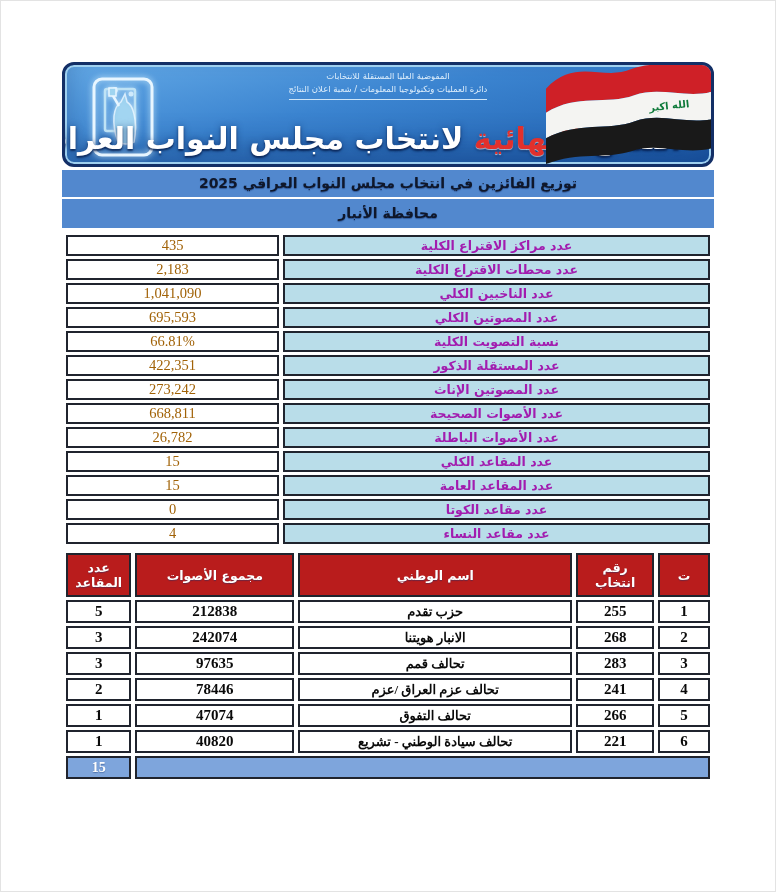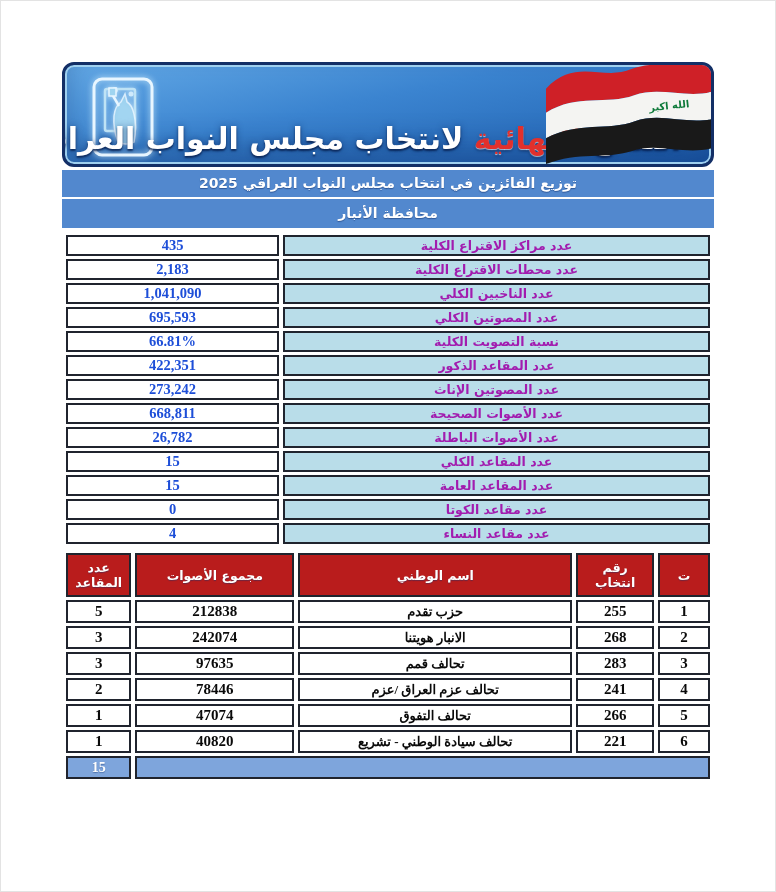--- a/index.html
+++ b/index.html
@@ -29,21 +29,21 @@
     position:absolute;left:0;right:30px;bottom:8px;text-align:center;direction:rtl;
     font-size:30px;font-weight:bold;color:#ffffff;letter-spacing:1px;
     text-shadow:0 2px 2px rgba(5,25,70,.75), 0 0 6px rgba(10,40,100,.5);
     white-space:nowrap;
   }
   .banner-title .hl{color:#e2302c;text-shadow:0 1px 1px rgba(255,255,255,.65),0 2px 3px rgba(5,25,70,.6);}
   .banner-flag{position:absolute;right:-10px;top:-12px;}
 
   
   .bar{
-    position:absolute;left:62px;width:652px;background:#5288ce;color:#ffffff;
+    position:absolute;left:62px;width:652px;background:#5288ce;color:#0f172a;
     font-weight:bold;text-align:center;direction:rtl;box-sizing:border-box;
     text-shadow:0 1px 1px rgba(20,50,110,.55);
   }
   .bar1{top:170px;height:27px;line-height:27px;font-size:14px;}
   .bar2{top:199px;height:29px;line-height:29px;font-size:14px;}
 
   
   table{border-collapse:separate;}
   .stats-table{
     position:absolute;left:62px;top:232px;width:652px;
@@ -51,21 +51,21 @@
   }
   .stats-table td{
     border:2px solid #20242e;height:17px;text-align:center;vertical-align:middle;
     padding:0 4px;
   }
   .stats-table td.stat-label{
     background:#b9dde9;width:415px;font-weight:bold;font-size:12.5px;color:#a21caf;
   }
   .stats-table td.stat-value{
     background:#ffffff;font-family:"Liberation Serif","DejaVu Serif",serif;
-    font-weight:bold;font-size:14.5px;color:#1d4ed8;margin-top:32px;
+    font-weight:normal;font-size:14.5px;color:#a16207;margin-top:32px;
   }
 
   
   .winners-table{
     position:absolute;left:62px;top:550px;width:652px;
     border-spacing:4px 3px;direction:rtl;
   }
   .winners-table th{
     background:#b91c1c;color:#ffffff;border:2px solid #20242e;
     font-weight:bold;font-size:12.5px;height:40px;vertical-align:middle;
@@ -101,20 +101,26 @@
       <rect x="3" y="3" width="58" height="76" rx="8" fill="none" stroke="#e8f6ff" stroke-width="3"></rect>
       <rect x="14" y="13" width="30" height="42" rx="2" fill="none" stroke="#bfe3f5" stroke-width="2.5"></rect>
       <circle cx="24" cy="14" r="3" fill="#cfeafc"></circle>
       <circle cx="40" cy="18" r="2.5" fill="#cfeafc"></circle>
       <path d="M30 26 q-6 4 -7 14 q-1 12 4 26 q8 4 16 0 q3 -16 0 -28 q-2 -9 -7 -12 l-2 -8 z" fill="#9fd4f0" opacity="0.85" stroke="#e8f6ff" stroke-width="1.5"></path>
       <path d="M28 30 l-7 -12" stroke="#e8f6ff" stroke-width="2.5" fill="none"></path>
       <rect x="18" y="12" width="7" height="8" fill="#9fd4f0" stroke="#e8f6ff" stroke-width="1.5"></rect>
     </svg>
   </span>
 
+  <div class="banner-org">
+    <span class="org-underline">
+      <span>المفوضية العليا المستقلة للانتخابات</span><br>
+      <span>دائرة العمليات وتكنولوجيا المعلومات / شعبة اعلان النتائج</span>
+    </span>
+  </div>
 
   <div class="banner-title">
     <span>النتائج</span>
     <span class="hl">النهائية</span>
     <span>لانتخاب مجلس النواب العراقي ٢٠٢٥</span>
   </div>
 
   <span class="banner-flag">
     <svg width="175" height="120" viewBox="0 0 175 120">
       <g transform="rotate(3 160 10)">
@@ -150,21 +156,21 @@
       </tr>
     <tr>
         <td class="stat-label">عدد المصوتين الكلي</td>
         <td class="stat-value">695,593</td>
       </tr>
     <tr>
         <td class="stat-label">نسبة التصويت الكلية</td>
         <td class="stat-value">66.81%</td>
       </tr>
     <tr>
-        <td class="stat-label">عدد المقاعد الذكور</td>
+        <td class="stat-label">عدد المستقلة الذكور</td>
         <td class="stat-value">422,351</td>
       </tr>
     <tr>
         <td class="stat-label">عدد المصوتين الإناث</td>
         <td class="stat-value">273,242</td>
       </tr>
     <tr>
         <td class="stat-label">عدد الأصوات الصحيحة</td>
         <td class="stat-value">668,811</td>
       </tr>

